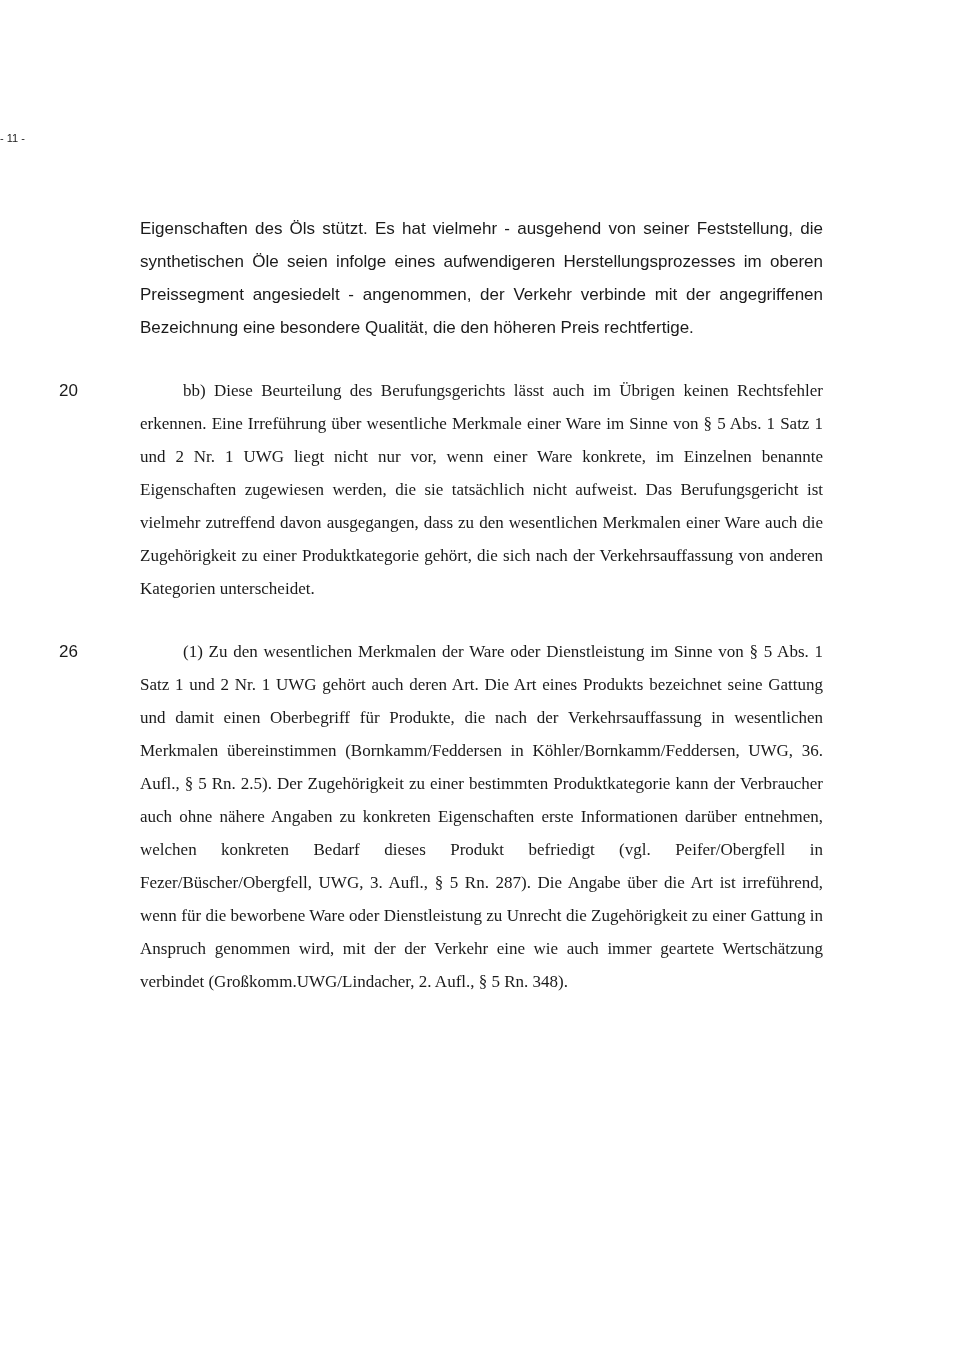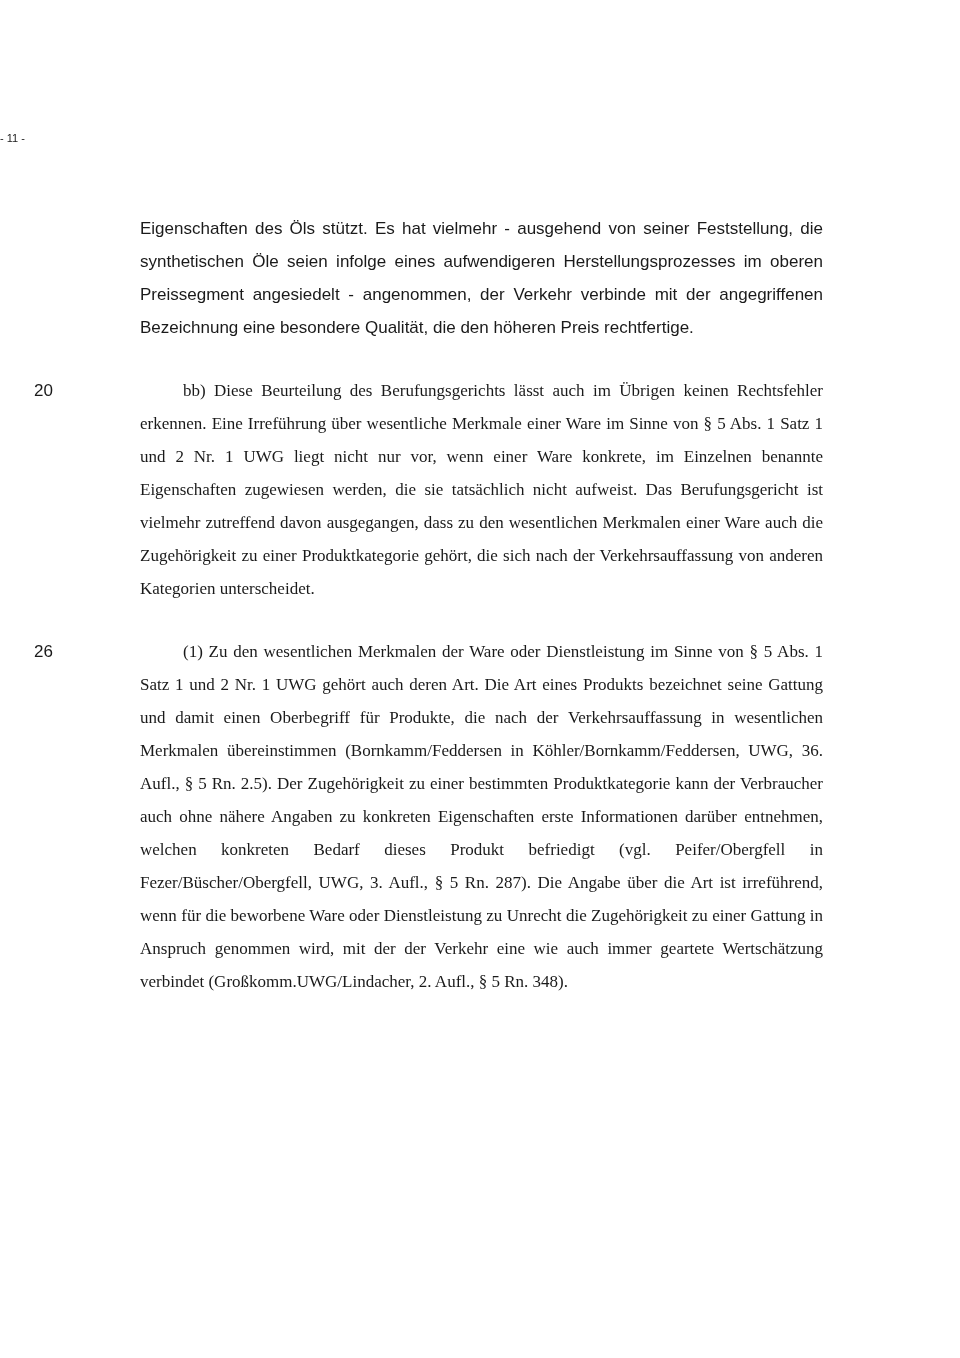--- a/index.html
+++ b/index.html
@@ -31,21 +31,21 @@
     right: 0;
   }
   .para-row {
     display: flex;
     align-items: flex-start;
     margin-bottom: 30px;
   }
   .margin-num {
     width: 140px;
     box-sizing: border-box;
-    padding-left: 34px;
+    padding-left: 59px;
     font-size: 17px;
     line-height: 33px;
     color: #1a1a1a;
     flex-shrink: 0;
   }
   .para {
     width: 683px;
     margin: 0;
     font-size: 17px;
     line-height: 33px;

